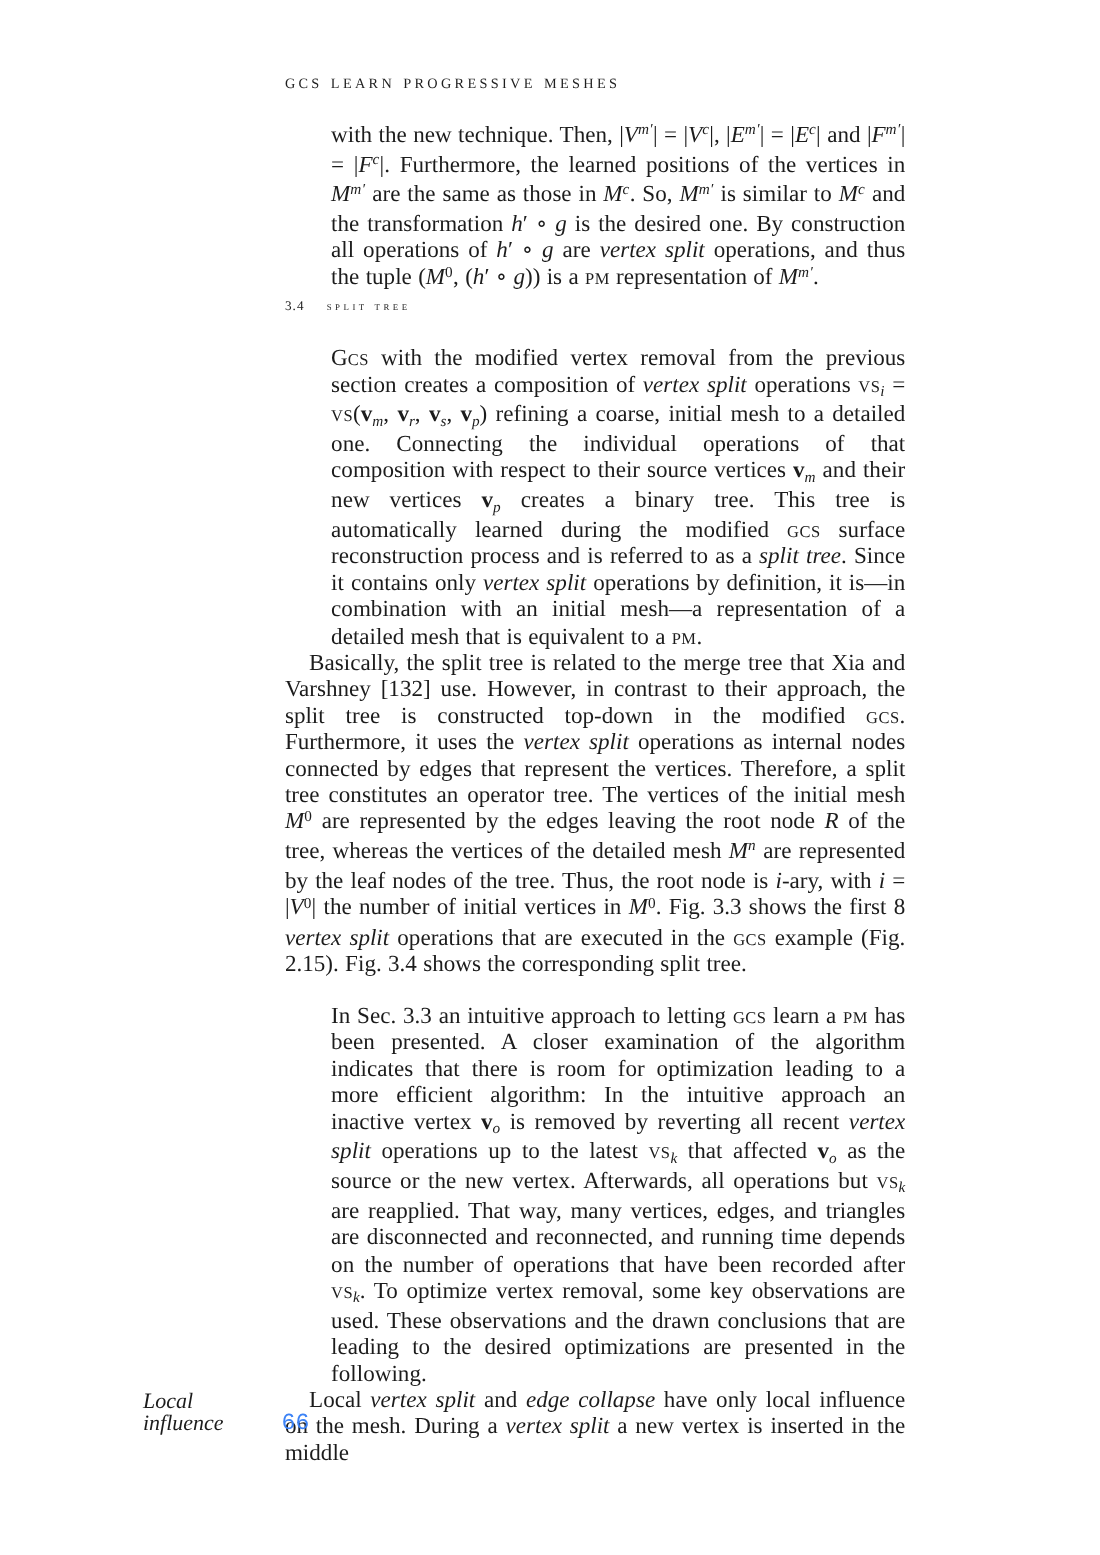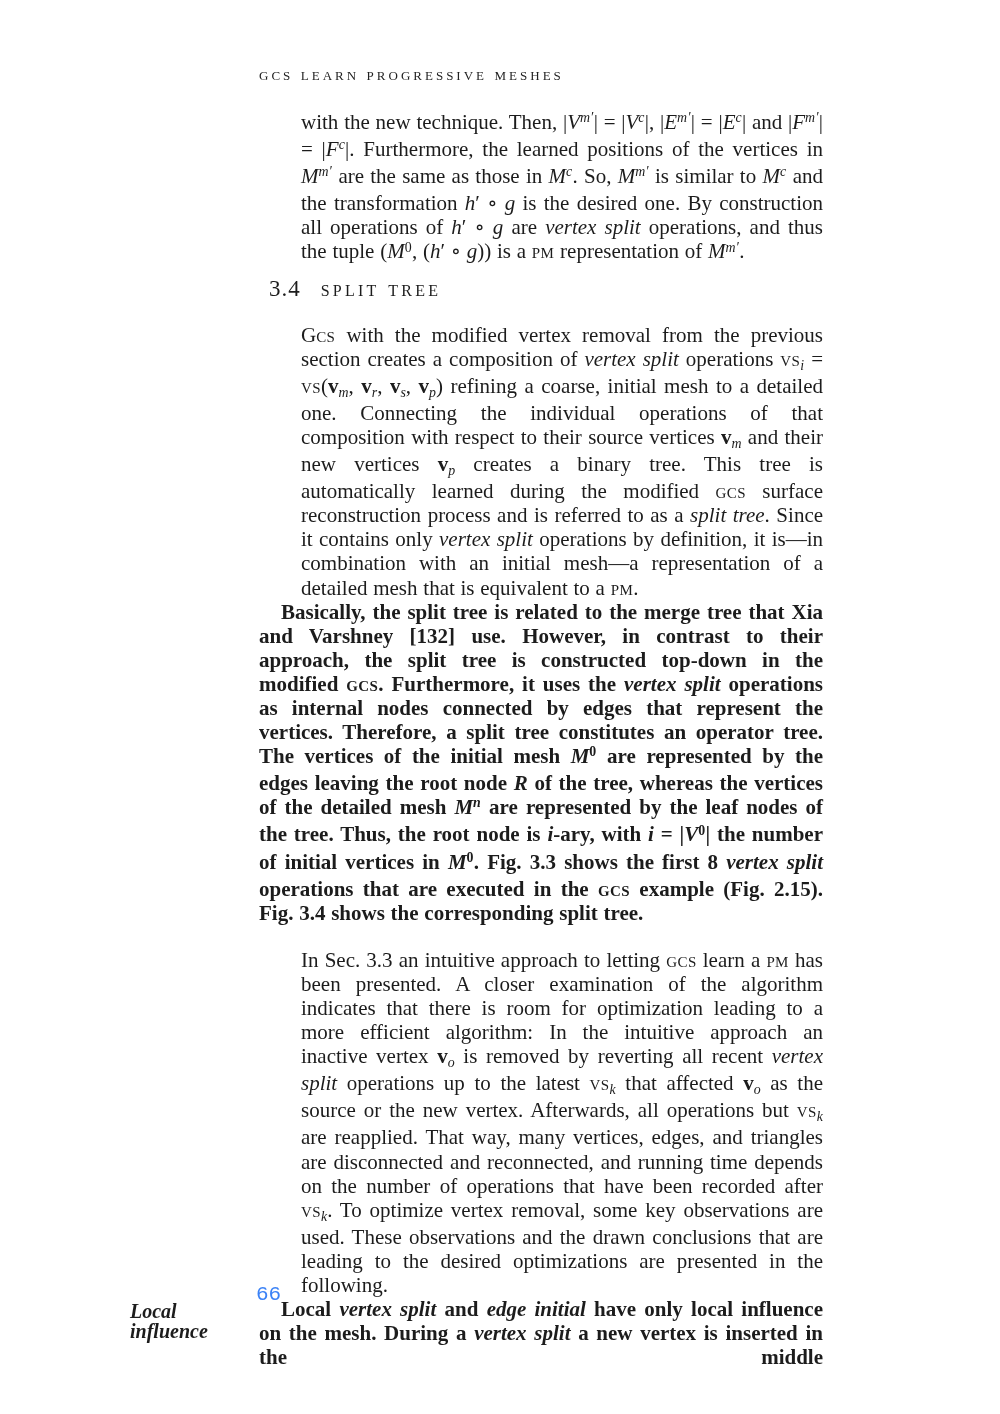--- a/index.html
+++ b/index.html
@@ -31,30 +31,30 @@
   }
   .par {
     font-size: 21px;
     line-height: 24.1px;
     text-align: justify;
     margin: 0;
     color: #1c1c1c;
     word-spacing: 0.5px;
   }
   .par.noindent { text-indent: 0; margin-left: 42px; }
-  .par.indent { text-indent: 22px; font-weight: bold; }
+  .par.indent { text-indent: 22px; }
   .mt-p1 { margin-top: 25px; }
   .mt-s34 { margin-top: 41px; }
   .mt-s35 { margin-top: 33px; }
   .mt-after-sec { margin-top: 23px; }
   .force-justify { text-align-last: justify; }
   h2.sec {
-    margin: 10px;
+    margin: 0;
     font-weight: normal;
-    font-size: 23px;
+    font-size: 12px;
     line-height: 23px;
     white-space: nowrap;
   }
   .sec-num {
     display: inline-block;
     margin-right: 20px;
     letter-spacing: 1px;
   }
   .sec-title {
     font-variant: small-caps;
@@ -112,18 +112,18 @@
       <span class="sec-num">3.4</span><span class="sec-title">split tree</span>
     </h2>
 
     <p class="par noindent mt-after-sec"><span>G</span><span class="seg-sc">cs</span><span> with the modified vertex removal from the previous section creates a composition of </span><span class="seg-i">vertex split</span><span> operations </span><span class="seg-sc">vs</span><span class="seg-subi">i</span><span> = </span><span class="seg-sc">vs</span><span>(</span><span class="seg-b">v</span><span class="seg-subi">m</span><span>, </span><span class="seg-b">v</span><span class="seg-subi">r</span><span>, </span><span class="seg-b">v</span><span class="seg-subi">s</span><span>, </span><span class="seg-b">v</span><span class="seg-subi">p</span><span>) refining a coarse, initial mesh to a detailed one.  Connecting the individual operations of that composition with respect to their source vertices </span><span class="seg-b">v</span><span class="seg-subi">m</span><span> and their new vertices </span><span class="seg-b">v</span><span class="seg-subi">p</span><span> creates a binary tree. This tree is automatically learned during the modified </span><span class="seg-sc">gcs</span><span> surface reconstruction process and is referred to as a </span><span class="seg-i">split tree</span><span>. Since it contains only </span><span class="seg-i">vertex split</span><span> operations by definition, it is—in combination with an initial mesh—a representation of a detailed mesh that is equivalent to a </span><span class="seg-sc">pm</span><span>.</span></p>
 
     <p class="par indent"><span>Basically, the split tree is related to the merge tree that Xia and Varshney [132] use. However, in contrast to their approach, the split tree is constructed top-down in the modified </span><span class="seg-sc">gcs</span><span>. Furthermore, it uses the </span><span class="seg-i">vertex split</span><span> operations as internal nodes connected by edges that represent the vertices. Therefore, a split tree constitutes an operator tree. The vertices of the initial mesh </span><span class="seg-cal">M</span><span class="seg-sup">0</span><span> are represented by the edges leaving the root node </span><span class="seg-i">R</span><span> of the tree, whereas the vertices of the detailed mesh </span><span class="seg-cal">M</span><span class="seg-supi">n</span><span> are represented by the leaf nodes of the tree. Thus, the root node is </span><span class="seg-i">i</span><span>-ary, with </span><span class="seg-i">i</span><span> = |</span><span class="seg-cal">V</span><span class="seg-sup">0</span><span>| the number of initial vertices in </span><span class="seg-cal">M</span><span class="seg-sup">0</span><span>. Fig. 3.3 shows the first 8 </span><span class="seg-i">vertex split</span><span> operations that are executed in the </span><span class="seg-sc">gcs</span><span> example (Fig. 2.15). Fig. 3.4 shows the corresponding split tree.</span></p>
 
 
     <p class="par noindent mt-after-sec"><span>In Sec. 3.3 an intuitive approach to letting </span><span class="seg-sc">gcs</span><span> learn a </span><span class="seg-sc">pm</span><span> has been presented.  A closer examination of the algorithm indicates that there is room for optimization leading to a more efficient algorithm: In the intuitive approach an inactive vertex </span><span class="seg-b">v</span><span class="seg-subi">o</span><span> is removed by reverting all recent </span><span class="seg-i">vertex split</span><span> operations up to the latest </span><span class="seg-sc">vs</span><span class="seg-subi">k</span><span> that affected </span><span class="seg-b">v</span><span class="seg-subi">o</span><span> as the source or the new vertex.  Afterwards, all operations but </span><span class="seg-sc">vs</span><span class="seg-subi">k</span><span> are reapplied.  That way, many vertices, edges, and triangles are disconnected and reconnected, and running time depends on the number of operations that have been recorded after </span><span class="seg-sc">vs</span><span class="seg-subi">k</span><span>.  To optimize vertex removal, some key observations are used. These observations and the drawn conclusions that are leading to the desired optimizations are presented in the following.</span></p>
 
-    <p class="par indent force-justify" style="position: relative;"><span class="margin-note">Local influence</span><span>Local </span><span class="seg-i">vertex split</span><span> and </span><span class="seg-i">edge initial</span><span> have only local influence on the mesh.  During a </span><span class="seg-i">vertex split</span><span> a new vertex is inserted in the middle</span></p>
+    <p class="par indent force-justify" style="position: relative;"><span class="margin-note">Local influence</span><span>Local </span><span class="seg-i">vertex split</span><span> and </span><span class="seg-i">edge collapse</span><span> have only local influence on the mesh.  During a </span><span class="seg-i">vertex split</span><span> a new vertex is inserted in the middle</span></p>
 
   </div>
 
   <div class="page-number">66</div>
 </div>
 
 </body></html>

